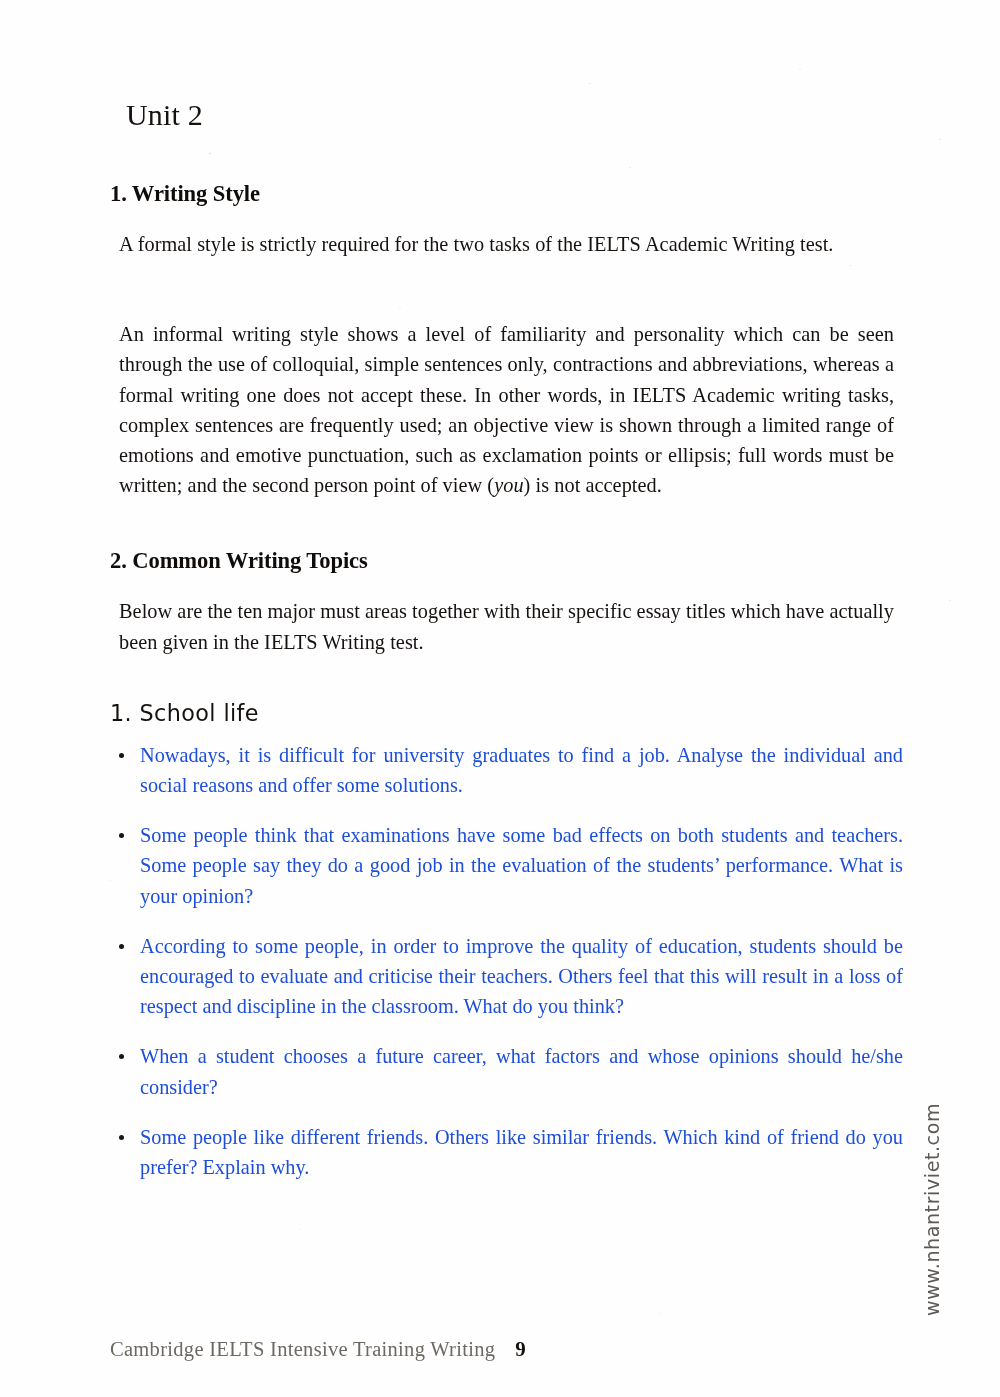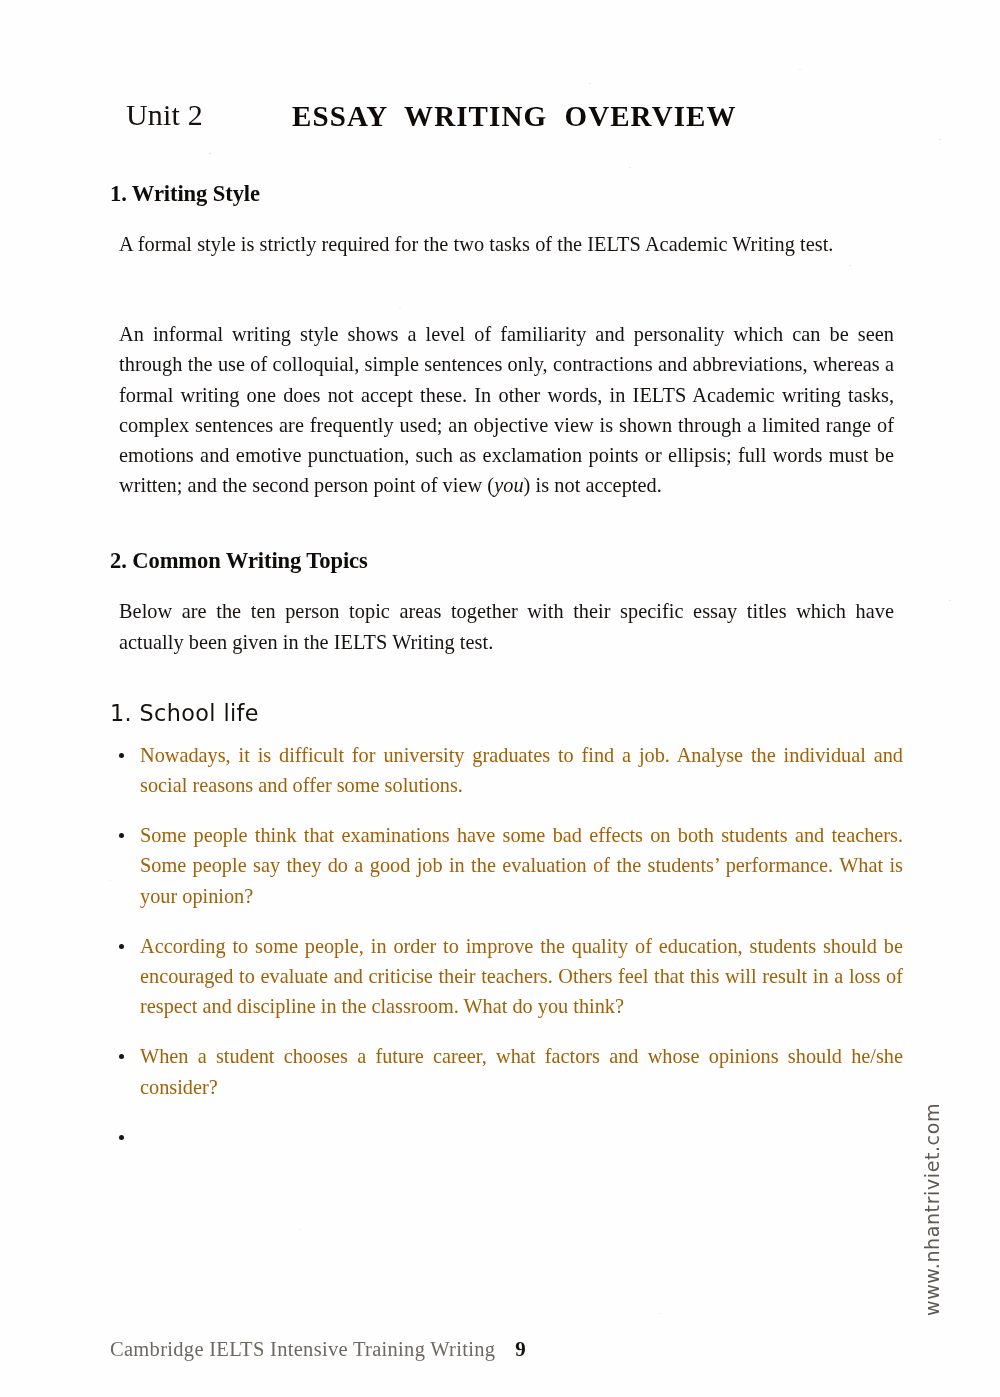--- a/index.html
+++ b/index.html
@@ -134,21 +134,21 @@
     list-style: none;
   }
   ul.topic-list > li {
     position: relative;
     padding-left: 30px;
     margin-bottom: 20px;
     font-size: 20.3px;
     line-height: 30.2px;
     text-align: justify;
     text-align-last: left;
-    color: #a16207;
+    color: #1d4ed8;
   }
   ul.topic-list > li:last-child { margin-bottom: 0; }
   ul.topic-list > li .bullet-dot {
     position: absolute;
     left: 9px;
     top: 13px;
     width: 5px;
     height: 5px;
     border-radius: 50%;
     background: #1a1512;
@@ -196,41 +196,40 @@
 </style>
 </head>
 <body>
 
 <div class="page">
 
   <div class="scan-noise"></div>
 
   <div class="running-head">
     <div class="unit-label">Unit 2</div>
-    <div class="page-title">ESSAY WRITING OVERVIEW</div>
   </div>
 
   <div class="content">
 
     <h2 class="section-heading">1. Writing Style</h2>
     <div class="sp-h1-after"></div>
 
     <p class="body-text ragged">A formal style is strictly required for the two tasks of the IELTS Academic Writing test.</p>
     <div class="sp-para-gap"></div>
 
     <div class="sp-para-gap"></div>
 
     <p class="body-text"><span>An informal writing style shows a level of familiarity and personality which can be seen through the use of colloquial, simple sentences only, contractions and abbreviations, whereas a formal writing one does not accept these. In other words, in IELTS Academic writing tasks, complex sentences are frequently used; an objective view is shown through a limited range of emotions and emotive punctuation, such as exclamation points or ellipsis; full words must be written; and the second person point of view (</span><span class="italic">you</span><span>) is not accepted.</span></p>
 
     <div class="sp-before-h2"></div>
 
     <h2 class="section-heading">2. Common Writing Topics</h2>
     <div class="sp-h2-after"></div>
 
-    <p class="body-text">Below are the ten person topic areas together with their specific essay titles which have actually been given in the IELTS Writing test.</p>
+    <p class="body-text">Below are the ten major must areas together with their specific essay titles which have actually been given in the IELTS Writing test.</p>
 
     <div class="sp-before-h3"></div>
 
     <h3 class="topic-heading">1. School life</h3>
     <div class="sp-h3-after"></div>
 
     <ul class="topic-list">
       <li>
         <span class="bullet-dot"></span>
         <span>Nowadays, it is difficult for university graduates to find a job. Analyse the individual and social reasons and offer some solutions.</span>
@@ -242,20 +241,21 @@
       <li>
         <span class="bullet-dot"></span>
         <span>According to some people, in order to improve the quality of education, students should be encouraged to evaluate and criticise their teachers. Others feel that this will result in a loss of respect and discipline in the classroom. What do you think?</span>
       </li>
       <li>
         <span class="bullet-dot"></span>
         <span>When a student chooses a future career, what factors and whose opinions should he/she consider?</span>
       </li>
       <li>
         <span class="bullet-dot"></span>
+        <span>Some people like different friends. Others like similar friends. Which kind of friend do you prefer? Explain why.</span>
       </li>
     </ul>
 
   </div>
 
   <div class="watermark">www.nhantriviet.com</div>
 
   <div class="footer">
     <span class="footer-book">Cambridge IELTS Intensive Training Writing</span>
     <span class="footer-pageno">9</span>

